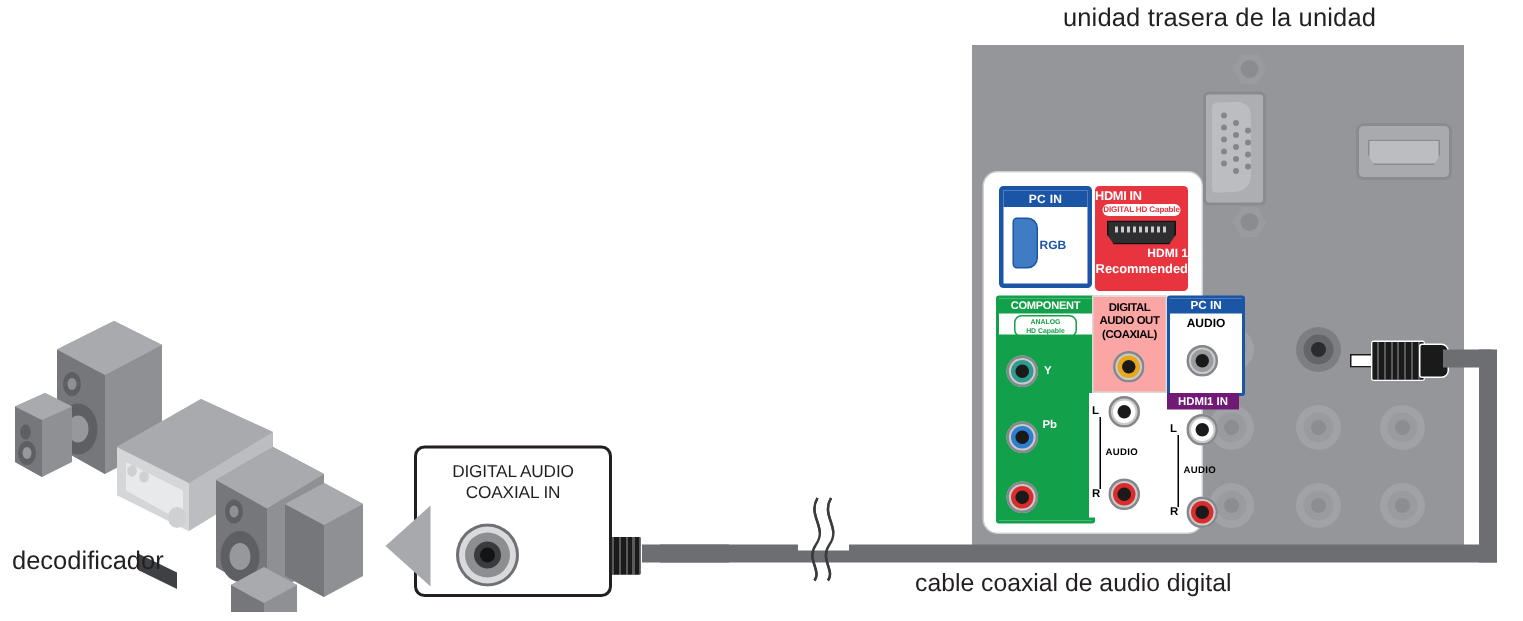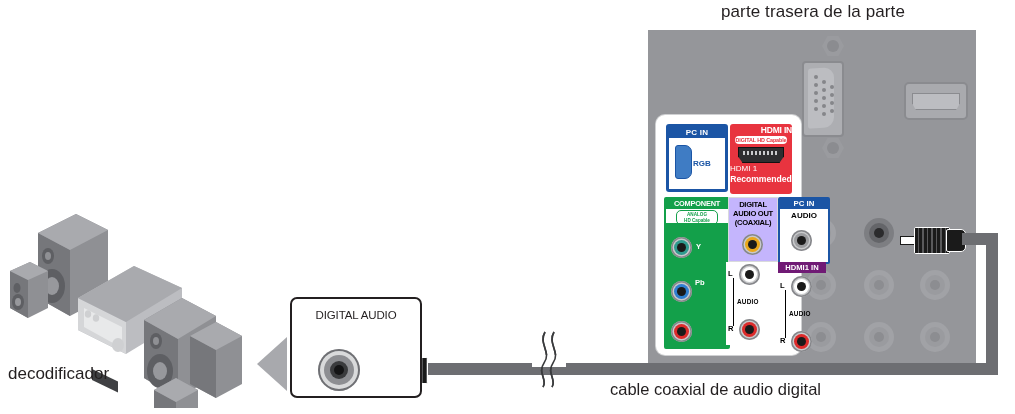--- a/index.html
+++ b/index.html
@@ -86,59 +86,59 @@
   }
   #pcin-rgb .rgb-txt{
     position:absolute;left:24px;top:32px;font-size:8px;font-weight:bold;color:#1b55a5;
   }
   
   #hdmi-in{
     position:absolute;left:74px;top:9px;width:62px;height:70px;
     background:#e8343f;border-radius:3px;
   }
   #hdmi-in .hdr{
-    color:#fff;font-size:8.5px;font-weight:bold;text-align:right;
+    color:#fff;font-size:8.5px;font-weight:bold;text-align:left;
     line-height:12px;letter-spacing:-.2px;
   }
   #hdmi-in .badge{
     margin:0 auto;width:52px;background:#ffffff;border-radius:6px;
     color:#e8343f;font-size:5.4px;font-weight:bold;text-align:center;
     line-height:7px;padding:.5px 0;letter-spacing:-.1px;
   }
   #hdmi-in .port{
     margin:3px auto 0;width:44px;height:14px;background:#2e2e30;
     border:1px solid #111;
     clip-path:polygon(0 0,100% 0,100% 58%,90% 100%,10% 100%,0 58%);
     position:relative;
   }
   #hdmi-in .port::after{
     content:"";position:absolute;left:4px;top:3px;width:36px;height:4px;
     background:repeating-linear-gradient(90deg,#c9cacc 0 2px,#2e2e30 2px 4px);
   }
-  #hdmi-in .lbl1{color:#fff;font-size:8px;font-weight:normal;text-align:left;line-height:11px;}
-  #hdmi-in .lbl2{color:#ffffff;font-size:8.6px;font-weight:bold;text-align:center;line-height:11px;}
+  #hdmi-in .lbl1{color:#fff;font-size:8px;font-weight:bold;text-align:right;line-height:11px;}
+  #hdmi-in .lbl2{color:#ffffff;font-size:8.6px;font-weight:bold;text-align:right;line-height:11px;}
   
   #component-grp{
     position:absolute;left:8px;top:82px;width:62px;height:148px;
     border:2.5px solid #13a04a;border-radius:2px;background:#fff;
   }
   #component-grp .hdr{
     background:#13a04a;color:#fff;font-size:7.4px;font-weight:bold;
     text-align:center;line-height:10px;letter-spacing:-.2px;
   }
   #component-grp .badge{
     margin:1px auto 0;width:40px;background:#ffffff;border-radius:5px;
     color:#13a04a;font-size:4.6px;font-weight:bold;text-align:center;
     line-height:5.5px;padding:1px 0;border:.5px solid #13a04a;
   }
   .greenband{position:absolute;left:0;top:24px;width:100%;height:124px;background:#13a04a;}
   
   #dig-audio-out{
     position:absolute;left:72px;top:82px;width:48px;height:63px;
-    background:#c4b5fd;border:1px solid #d9dadc;
+    background:#fca5a5;border:1px solid #d9dadc;
   }
   #dig-audio-out .ttl{
     font-size:7.6px;font-weight:bold;text-align:center;line-height:9px;
     color:#000;padding-top:2px;letter-spacing:-.3px;
   }
   
   #pcin-audio{
     position:absolute;left:122px;top:82px;width:48px;height:63px;
     border:2.5px solid #1b55a5;border-radius:2px;background:#fff;
   }
@@ -173,21 +173,21 @@
   .rca.red   .ring{background:#dc2b2b;}
   .rca.yellow .ring{background:#e9a71c;}
   .rca.white .ring{background:#ffffff;}
   .rca.grey  .ring{background:#9b9c9f;}
   .jacklbl{position:absolute;font-size:7.6px;font-weight:bold;color:#000;}
   .audlbl{position:absolute;font-size:6.4px;font-weight:bold;color:#000;letter-spacing:.2px;}
   .audbar{position:absolute;width:1.4px;background:#000;}
 
   
   #coax-in-box{
-    position:absolute;left:290px;top:297px;width:128px;height:97px;
+    position:absolute;left:276px;top:297px;width:128px;height:97px;
     background:#ffffff;border:2px solid #231f20;border-radius:7px;
   }
   #coax-in-box .ttl{
     text-align:center;font-size:11.5px;line-height:14px;color:#231f20;
     padding-top:9px;letter-spacing:-.1px;
   }
   #coax-jack{
     position:absolute;left:26px;top:50px;width:42px;height:42px;border-radius:50%;
     background:#d9dadb;box-shadow:inset 0 0 0 2px #6f7074;
   }
@@ -222,21 +222,21 @@
     position:absolute;left:8px;top:363px;width:175px;
     font-size:17px;line-height:22px;color:#231f20;
   }
 
   
   #stereo-system{position:absolute;left:4px;top:208px;width:240px;height:200px;}
 </style>
 </head>
 <body>
 
-<div id="rear-caption">parte trasera de la parte</div>
+<div id="rear-caption">unidad trasera de la unidad</div>
 
 <div id="rear-panel">
 
   <div class="hexscrew" style="left:174px;top:6px;"></div>
   <div class="hexscrew" style="left:174px;top:108px;"></div>
 
   <div id="panel-vga">
     <div class="dvi-inner"></div>
     <div class="pinrow" style="left:10px;top:12px;">
       <i class="pin"></i>
@@ -386,20 +386,21 @@
 </svg>
 
 <div class="cable" style="left:426px;top:363px;width:60px;height:12px;"></div>
 <div class="plug" style="left:386px;top:357px;width:40px;height:25px;">
     <i class="grip"></i>
   </div>
 <div class="pintip" style="left:368px;top:366px;width:20px;height:7px;"></div>
 
 <div id="coax-in-box">
   <div class="ttl">DIGITAL AUDIO</div>
+  <div class="ttl" style="padding-top:0">COAXIAL IN</div>
   <div id="coax-jack">
     <i class="r2"></i>
       <i class="r3"></i>
       <i class="r4"></i>
   </div>
 </div>
 
 <div id="flow-arrow"></div>
 
 <svg id="stereo-system" viewBox="0 0 240 200">

